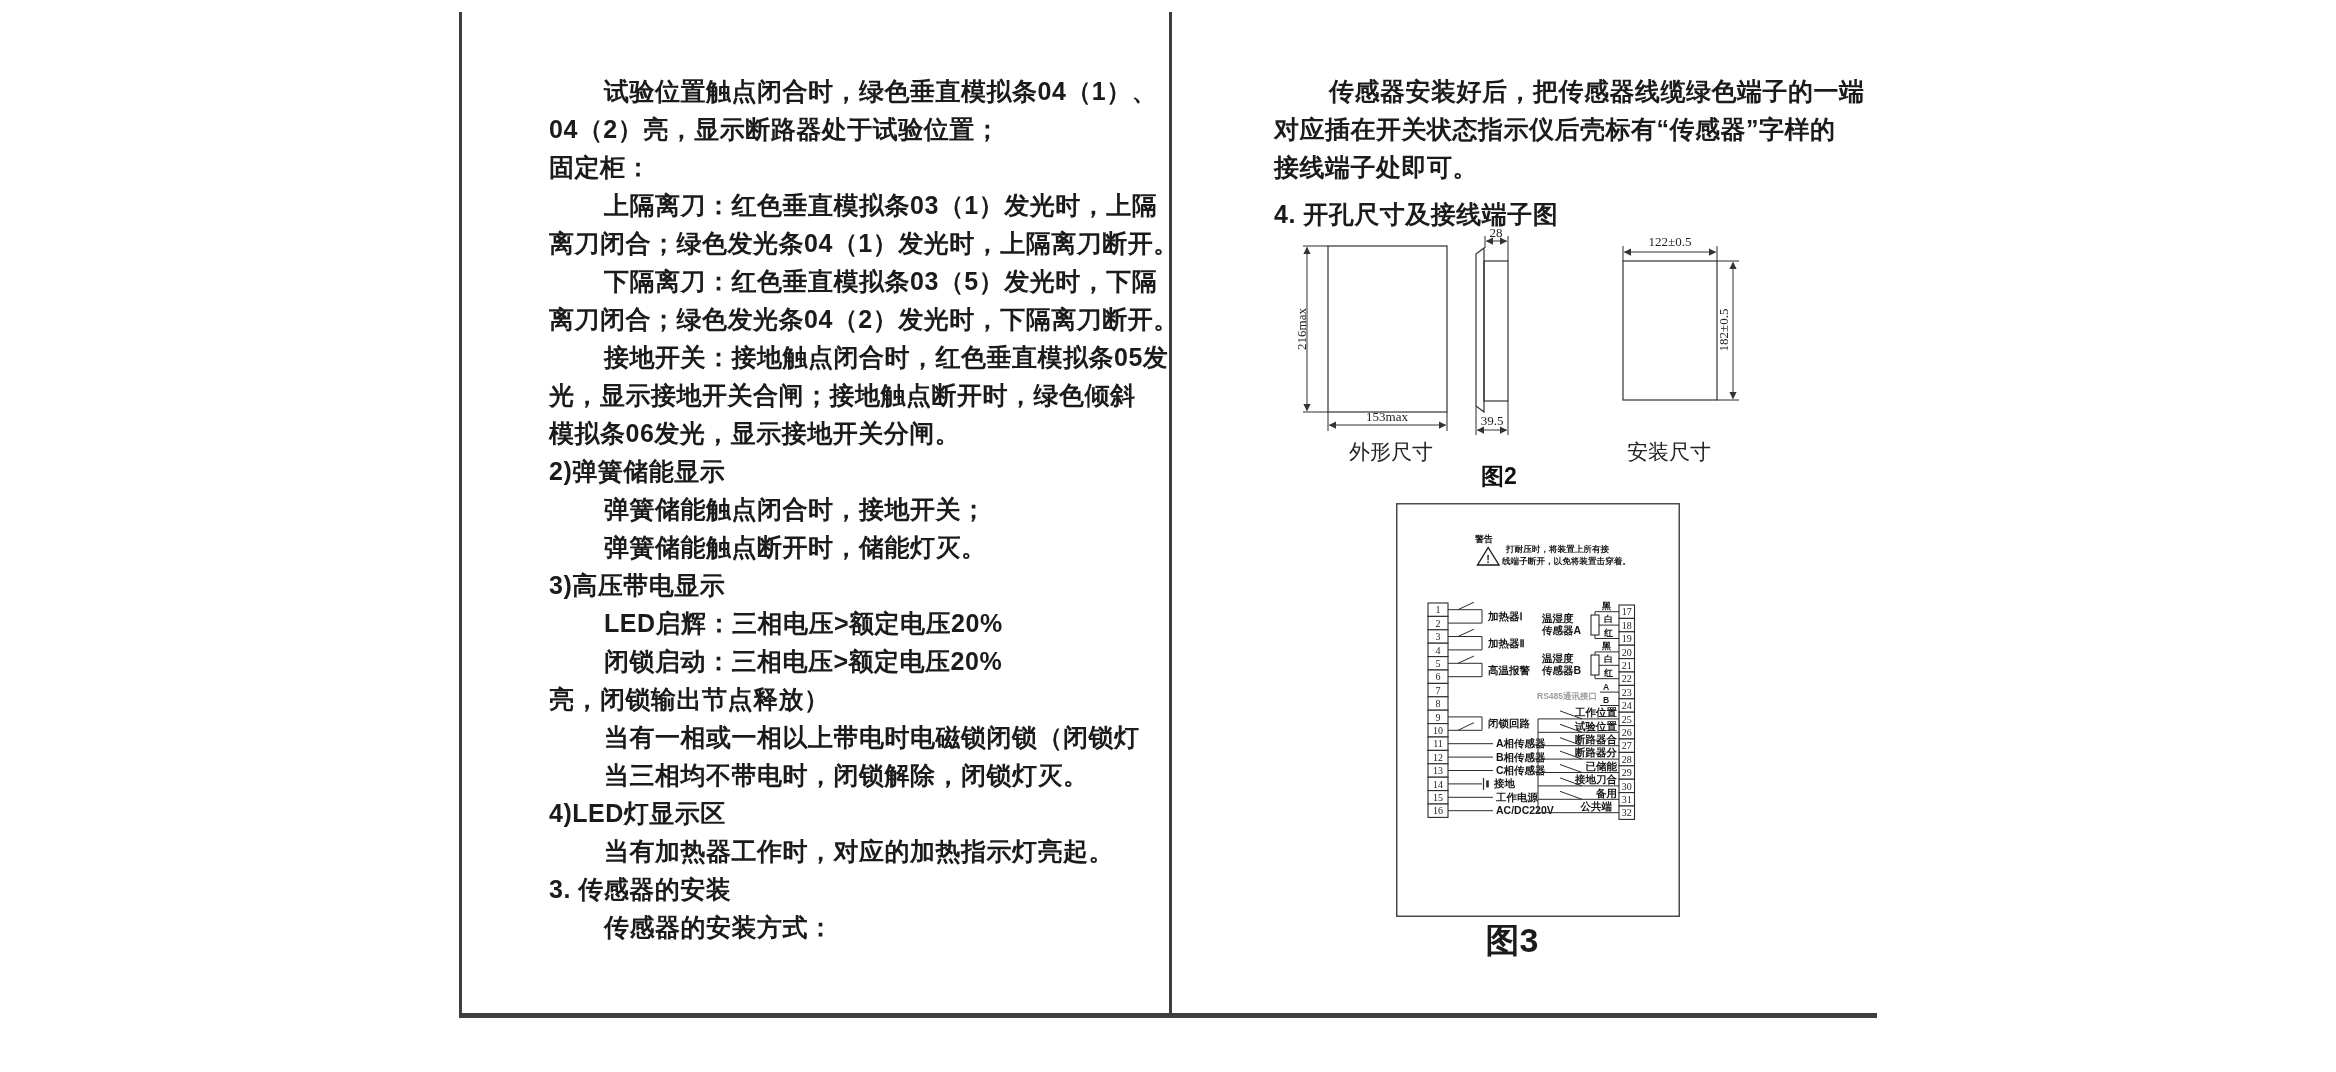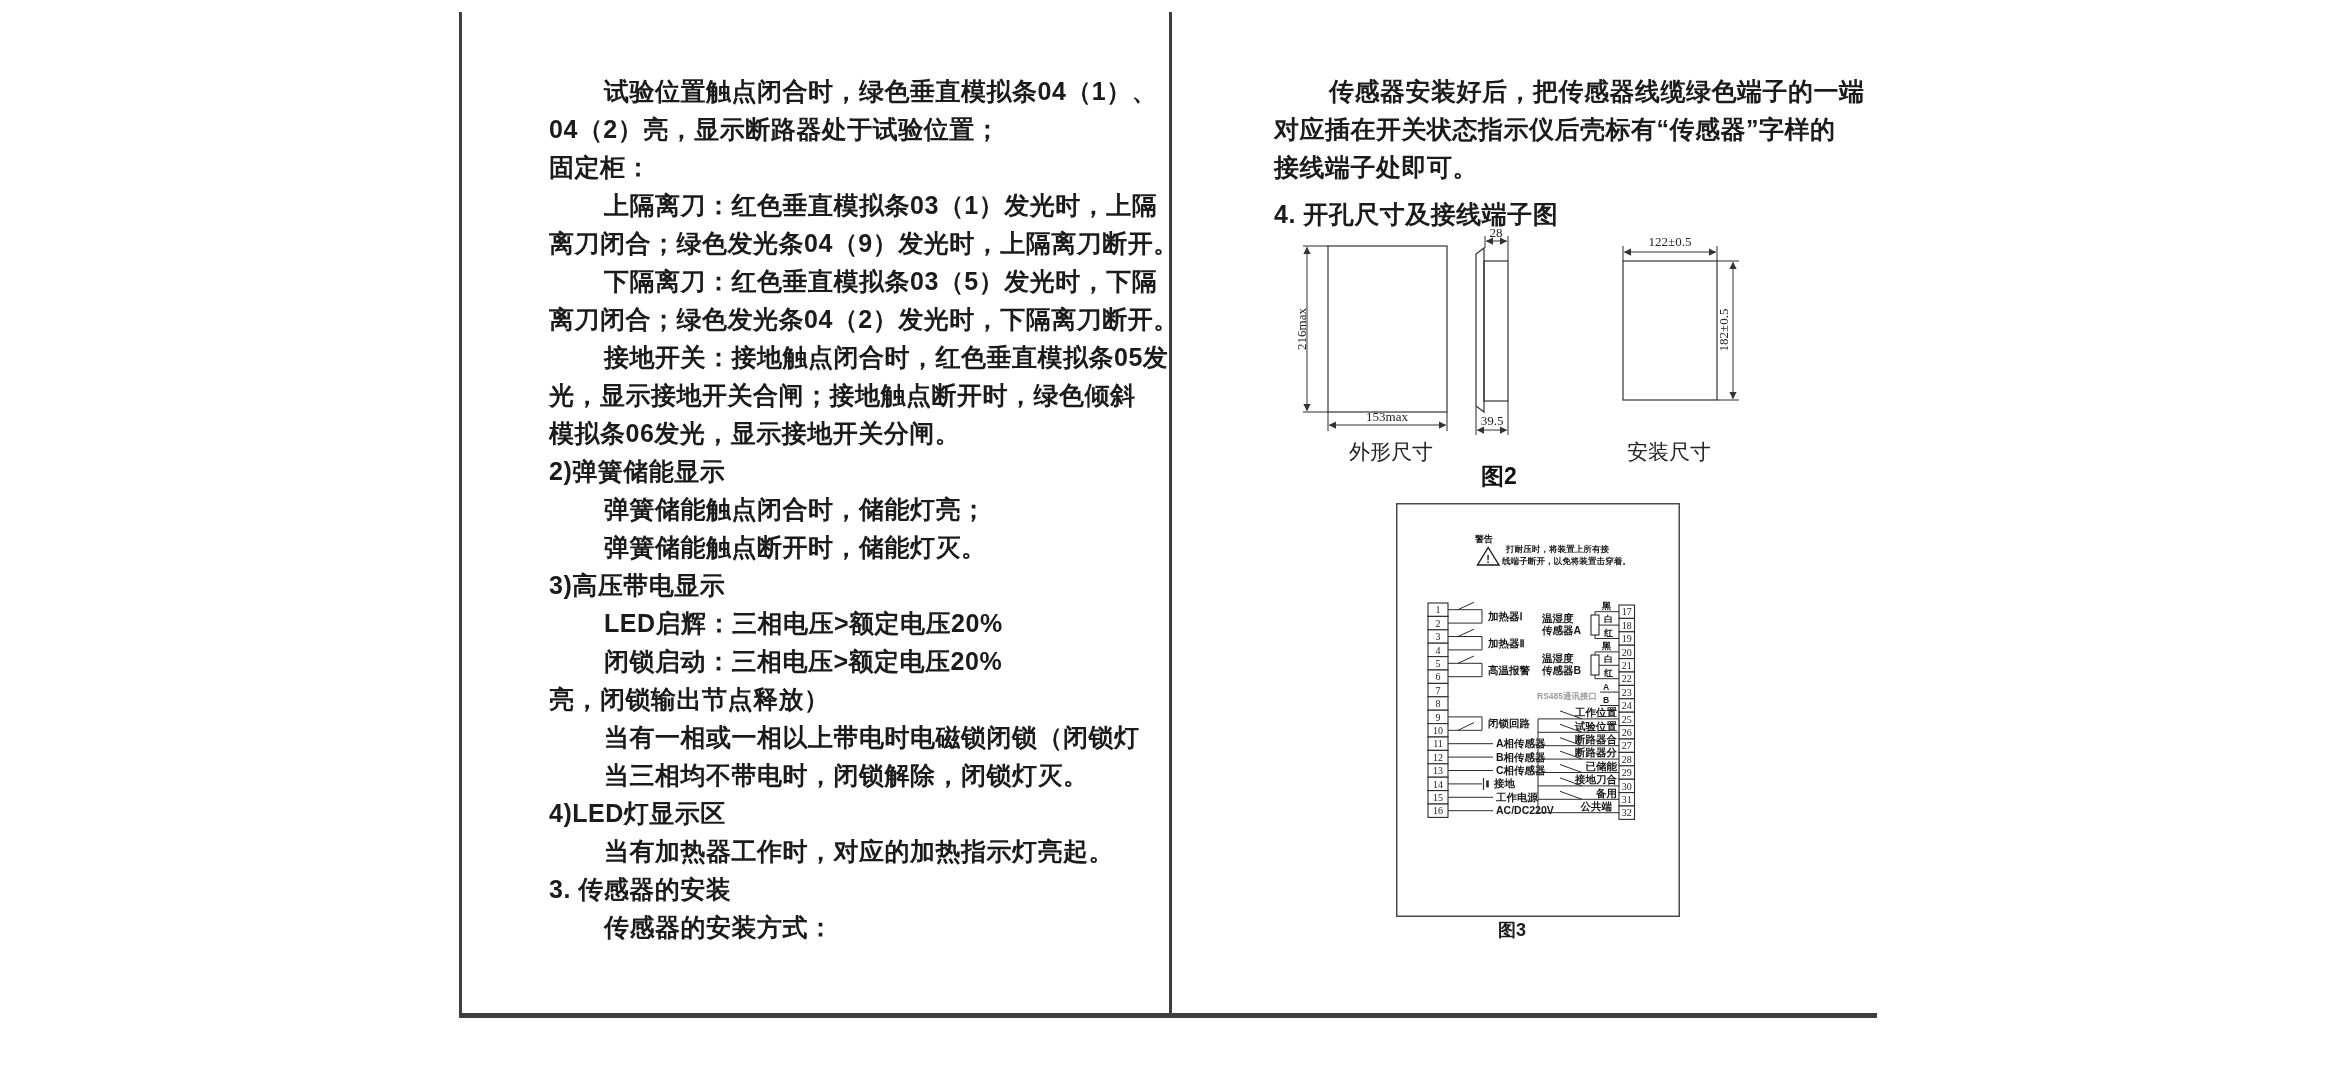--- a/index.html
+++ b/index.html
@@ -13,21 +13,21 @@
            white-space:nowrap;letter-spacing:0.5px;}
   .textcol.left{left:549px;top:72px;width:560px;}
   .textcol.right{left:1274px;top:72px;width:570px;}
   .tline{height:38px;}
   .ind{padding-left:55px;}
   .gap-top{margin-top:9px;}
   .fig{position:absolute;}
   #fig2{left:1295px;top:228px;width:450px;height:268px;}
   #fig3{left:1396px;top:503px;width:284px;height:414px;text-align:right;}
   .fig3caption{position:absolute;left:1370px;top:918px;width:284px;text-align:center;
-               font-size:18px;font-weight:700;}
+               font-size:34px;font-weight:700;}
   svg{font-family:"Liberation Sans",sans-serif;}
   .wire{stroke:#2b2b2b;stroke-width:1;fill:none;}
   .border{stroke:#4a4a4a;stroke-width:1.5;fill:none;}
   .shape{stroke:#333;stroke-width:1.2;fill:none;}
   .dim{stroke:#333;stroke-width:1;fill:none;marker-start:url(#arr);marker-end:url(#arr);}
   .dimtxt{font-family:"Liberation Serif",serif;font-size:13px;fill:#222;}
   .viewlbl{font-size:21px;fill:#222;font-weight:400;}
   .cap{font-size:23px;font-weight:700;fill:#111;}
   .lbl{font-size:10.5px;font-weight:700;fill:#151515;}
   .small{font-size:9px;font-weight:700;fill:#151515;}
@@ -44,28 +44,28 @@
 
   <div class="vrule left"></div>
   <div class="vrule mid"></div>
   <div class="hrule"></div>
 
   <div class="textcol left">
     <div class="tline ind">试验位置触点闭合时，绿色垂直模拟条04（1）、</div>
     <div class="tline">04（2）亮，显示断路器处于试验位置；</div>
     <div class="tline">固定柜：</div>
     <div class="tline ind">上隔离刀：红色垂直模拟条03（1）发光时，上隔</div>
-    <div class="tline">离刀闭合；绿色发光条04（9）发光时，上隔离刀断开。</div>
+    <div class="tline">离刀闭合；绿色发光条04（1）发光时，上隔离刀断开。</div>
     <div class="tline ind">下隔离刀：红色垂直模拟条03（5）发光时，下隔</div>
     <div class="tline">离刀闭合；绿色发光条04（2）发光时，下隔离刀断开。</div>
     <div class="tline ind">接地开关：接地触点闭合时，红色垂直模拟条05发</div>
     <div class="tline">光，显示接地开关合闸；接地触点断开时，绿色倾斜</div>
     <div class="tline">模拟条06发光，显示接地开关分闸。</div>
     <div class="tline">2)弹簧储能显示</div>
-    <div class="tline ind">弹簧储能触点闭合时，储能灯亮；</div>
+    <div class="tline ind">弹簧储能触点闭合时，接地开关；</div>
     <div class="tline ind">弹簧储能触点断开时，储能灯灭。</div>
     <div class="tline">3)高压带电显示</div>
     <div class="tline ind">LED启辉：三相电压&gt;额定电压20%</div>
     <div class="tline ind">闭锁启动：三相电压&gt;额定电压20%</div>
     <div class="tline">亮，闭锁输出节点释放）</div>
     <div class="tline ind">当有一相或一相以上带电时电磁锁闭锁（闭锁灯</div>
     <div class="tline ind">当三相均不带电时，闭锁解除，闭锁灯灭。</div>
     <div class="tline">4)LED灯显示区</div>
     <div class="tline ind">当有加热器工作时，对应的加热指示灯亮起。</div>
     <div class="tline">3. 传感器的安装</div>

